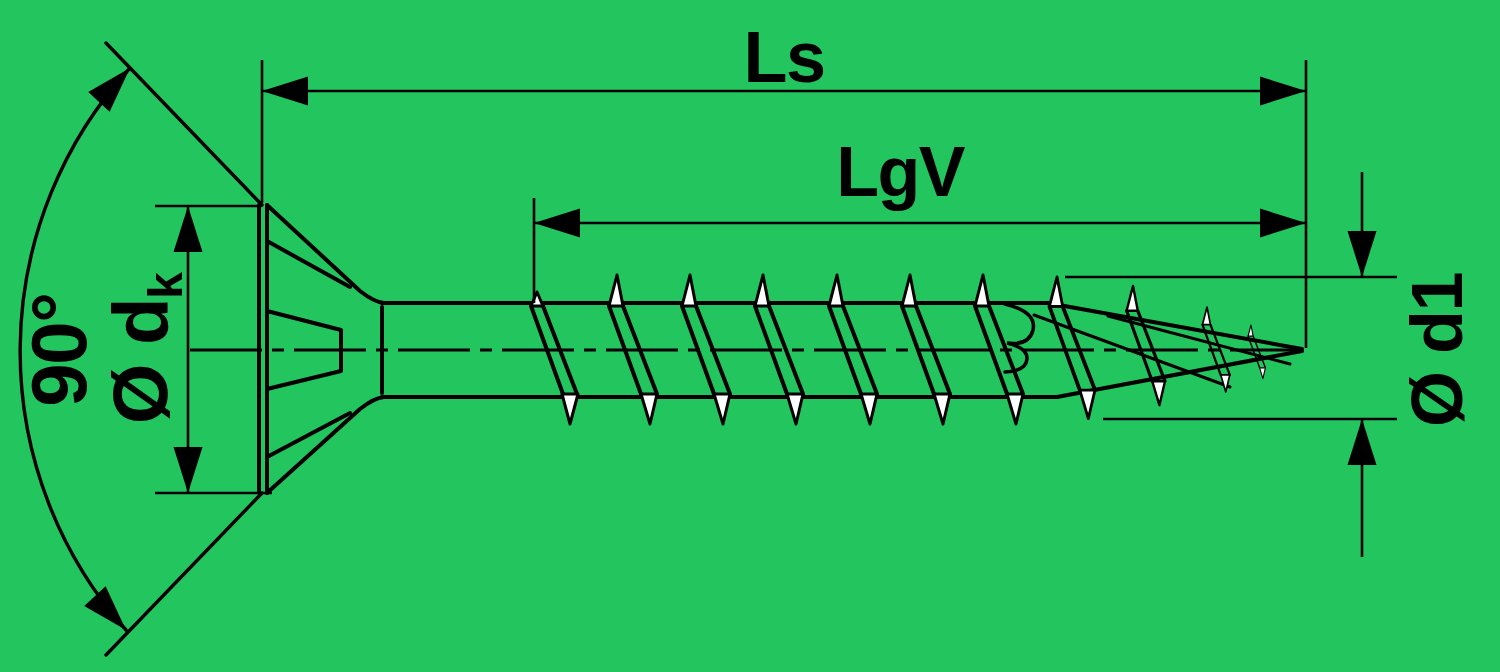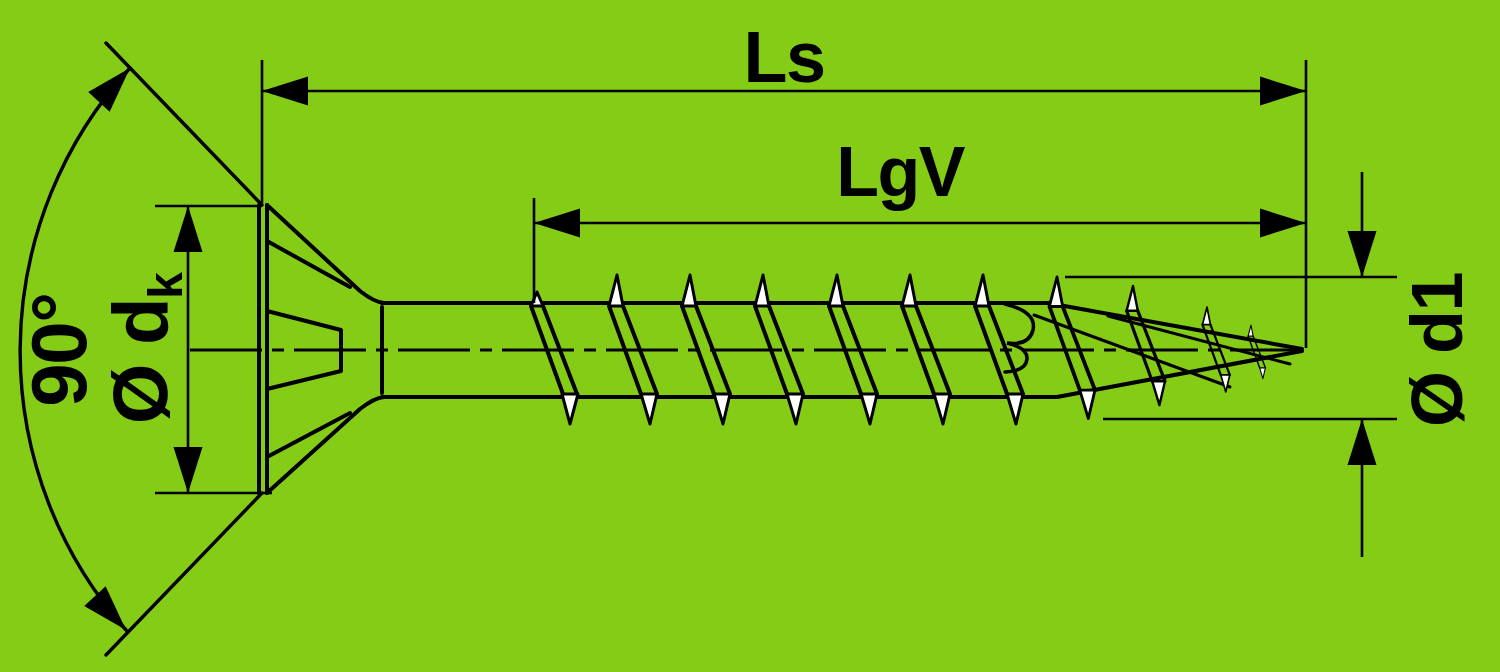--- a/index.html
+++ b/index.html
@@ -1,16 +1,16 @@
 <!DOCTYPE html>
 <html><head>
 <meta charset="utf-8">
 <style>
   html,body{margin:0;padding:0;background:#ffffff;}
-  .stage{position:relative;width:1500px;height:672px;background:#84cc16;overflow:hidden;}
+  .stage{position:relative;width:1500px;height:672px;background:#22c55e;overflow:hidden;}
   svg{display:block;}
   .outline{stroke:#000;fill:none;stroke-width:4;stroke-linejoin:round;stroke-linecap:round;}
   .thin{stroke:#000;fill:none;stroke-width:3;stroke-linecap:round;}
   .dim{stroke:#000;fill:none;stroke-width:2.6;stroke-linecap:butt;}
   .arr{fill:#000;stroke:none;}
   .spike{fill:#ffffff;stroke:#000;stroke-width:3;stroke-linejoin:round;}
   .band{stroke:#000;fill:none;stroke-width:4;stroke-linecap:round;}
   .lbl{font-family:"Liberation Sans",sans-serif;font-weight:700;fill:#000;letter-spacing:-1.5px;}
 </style>
 </head>

